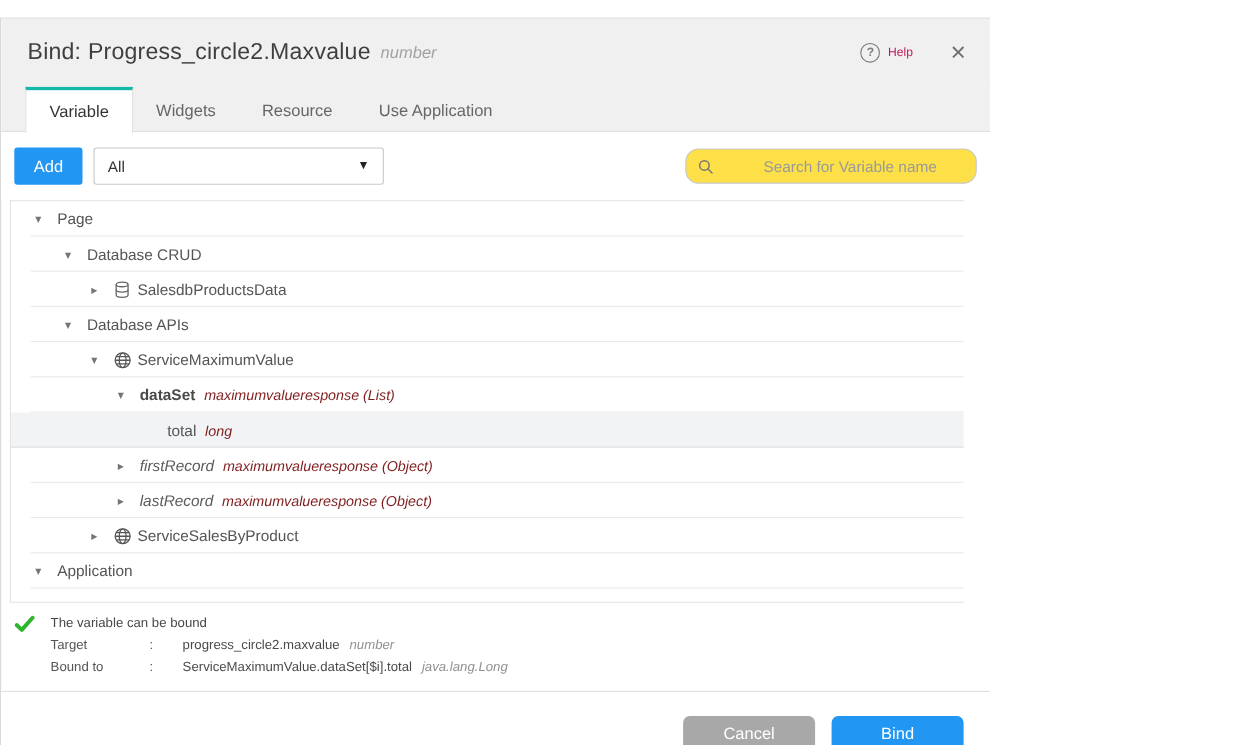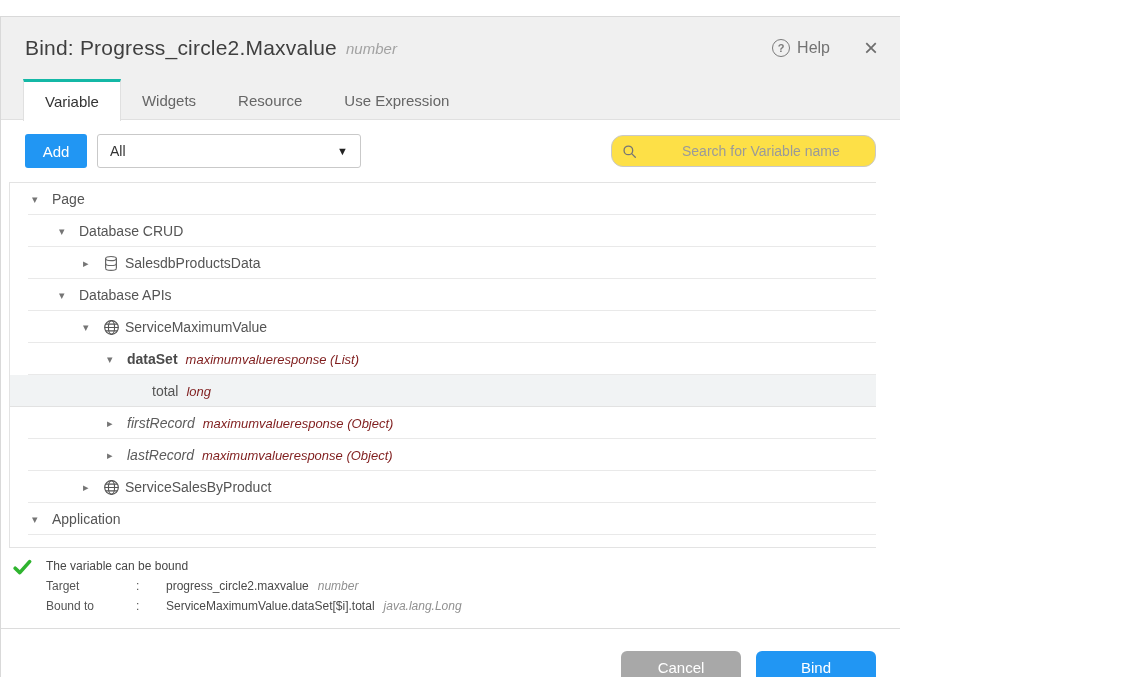--- a/index.html
+++ b/index.html
@@ -10,33 +10,33 @@
 
   
   .hdr { height:62px; background:#f0f0f0; display:flex; align-items:center; padding:0 22px 0 24px; }
   .hdr-title { font-size:21px; color:#3f3f3f; letter-spacing:.2px; }
   .hdr-type { font-size:15px; font-style:italic; color:#a2a2a2; margin-left:9px; }
   .hdr-right { margin-left:auto; display:flex; align-items:center; gap:10px; }
   .help-wrap { display:flex; align-items:center; gap:7px; cursor:pointer; }
   .help-circle { width:18px; height:18px; border:1.5px solid #7b7b7b; border-radius:50%;
                  display:flex; align-items:center; justify-content:center;
                  font-size:11px; color:#7b7b7b; font-weight:bold; }
-  .help-text { font-size:16px; color:#737373; }
+  .help-text { font-size:11px; color:#be185d; }
   .close-x { font-size:24px; color:#6e6e6e; line-height:1; margin-left:24px; cursor:pointer; font-weight:300; }
 
   
   .tabs { height:41px; background:#f0f0f0; border-bottom:1px solid #e0e0e0; display:flex; padding-left:22px; }
   .tab { padding:0 21px; display:flex; align-items:center; font-size:15px; color:#666;
          cursor:pointer; border-top:3px solid transparent; }
   .tab.active { background:#fff; color:#333; border-top:3px solid #14b8a6;
                 border-left:1px solid #e0e0e0; border-right:1px solid #e0e0e0;
                 margin-bottom:-1px; height:42px; }
 
   
-  .toolbar { height:62px; background:#fff; display:flex; align-items:center; padding:0 24px; }
+  .toolbar { height:62px; background:#fff; display:flex; align-items:center; padding:0 12px; }
   .btn-add { width:62px; height:34px; background:#2196f3; color:#fff; font-size:15px;
              border:none; border-radius:3px; cursor:pointer; font-family:inherit; }
   .filter-select { width:264px; height:34px; border:1px solid #c9c9c9; border-radius:3px;
                    margin-left:10px; display:flex; align-items:center; padding:0 12px;
                    font-size:14px; color:#333; cursor:pointer; background:#fff; position:relative; }
   .filter-caret { margin-left:auto; font-size:11px; color:#222; }
   .search-wrap { margin-left:auto; width:265px; height:32px; border:1px solid #c9c9c9; border-radius:12px;
                  display:flex; align-items:center; padding:0 10px; background:#fde047;gap:38px; }
   .search-wrap svg { flex:none; }
   .search-input { border:none; outline:none; flex:1; margin-left:7px; font-size:14px; color:#444;
@@ -89,21 +89,21 @@
         <span class="help-text">Help</span>
       </div>
       <span class="close-x">×</span>
     </div>
   </div>
 
   <div class="tabs">
     <div class="tab active">Variable</div>
     <div class="tab">Widgets</div>
     <div class="tab">Resource</div>
-    <div class="tab">Use Expression</div>
+    <div class="tab">Use Application</div>
   </div>
 
   <div class="toolbar">
     <button class="btn-add">Add</button>
     <div class="filter-select">
       <span>All</span>
       <span class="filter-caret">▼</span>
     </div>
     <div class="search-wrap">
       <svg width="15" height="15" viewBox="0 0 16 16" fill="none">

